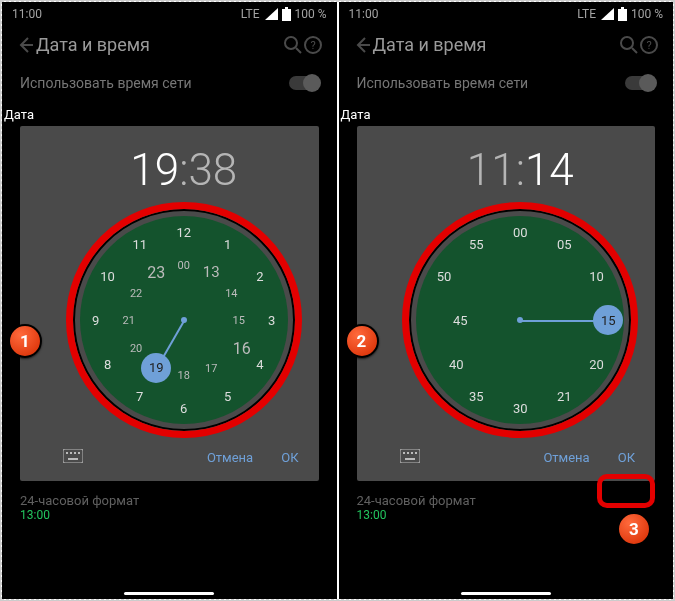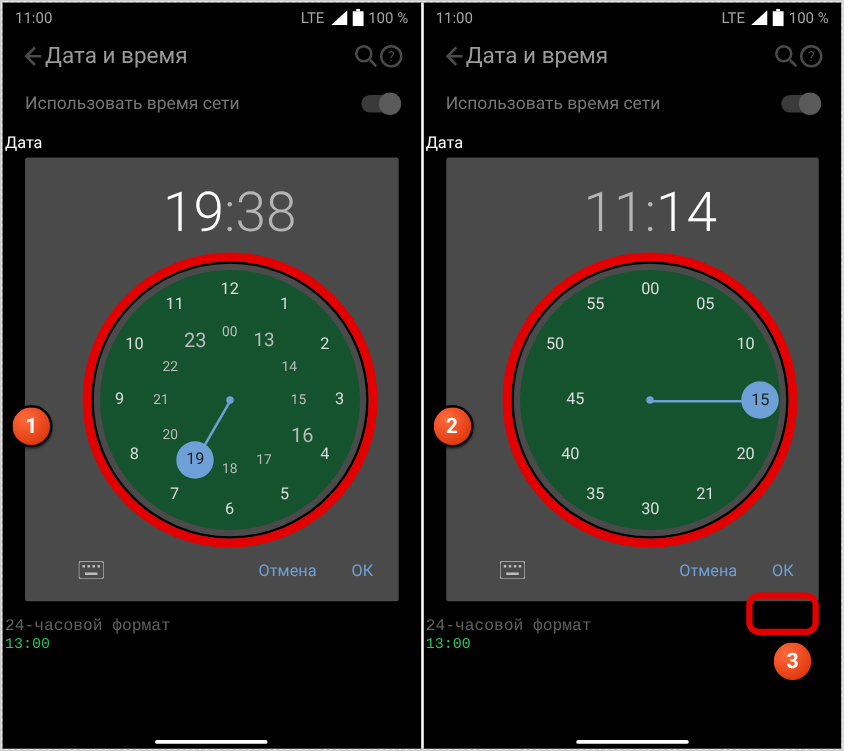--- a/index.html
+++ b/index.html
@@ -77,21 +77,21 @@
     font-size:13px; color:#222;
   }
   .dialog-actions {
     display:flex; align-items:center; padding: 4px 10px 10px 10px;
     gap: 8px;
   }
   .dialog-actions .sp { flex:1; }
   .btn-text { color:#6fa0d8; font-size:13px; padding:6px 10px; cursor:pointer; }
   .kbd-icon { color:#bbb; padding:4px; }
   .below {
-    padding: 6px 2px; color:#606060; font-size:13px;font-family:Liberation Mono, monospace;
+    padding: 6px 18px; color:#606060; font-size:13px;
   }
   .below .sub { color:#22c55e; font-size:12px; }
   .step-badge {
     position:absolute; width:34px; height:34px; border-radius:50%;
     background: radial-gradient(circle at 35% 30%, #ff6a3c, #d62a00);
     border:2px solid #000; color:#fff; font-weight:bold;
     display:flex; align-items:center; justify-content:center; font-size:17px;
     box-shadow: 0 1px 2px rgba(0,0,0,.6);
   }
   .rect-marker {

